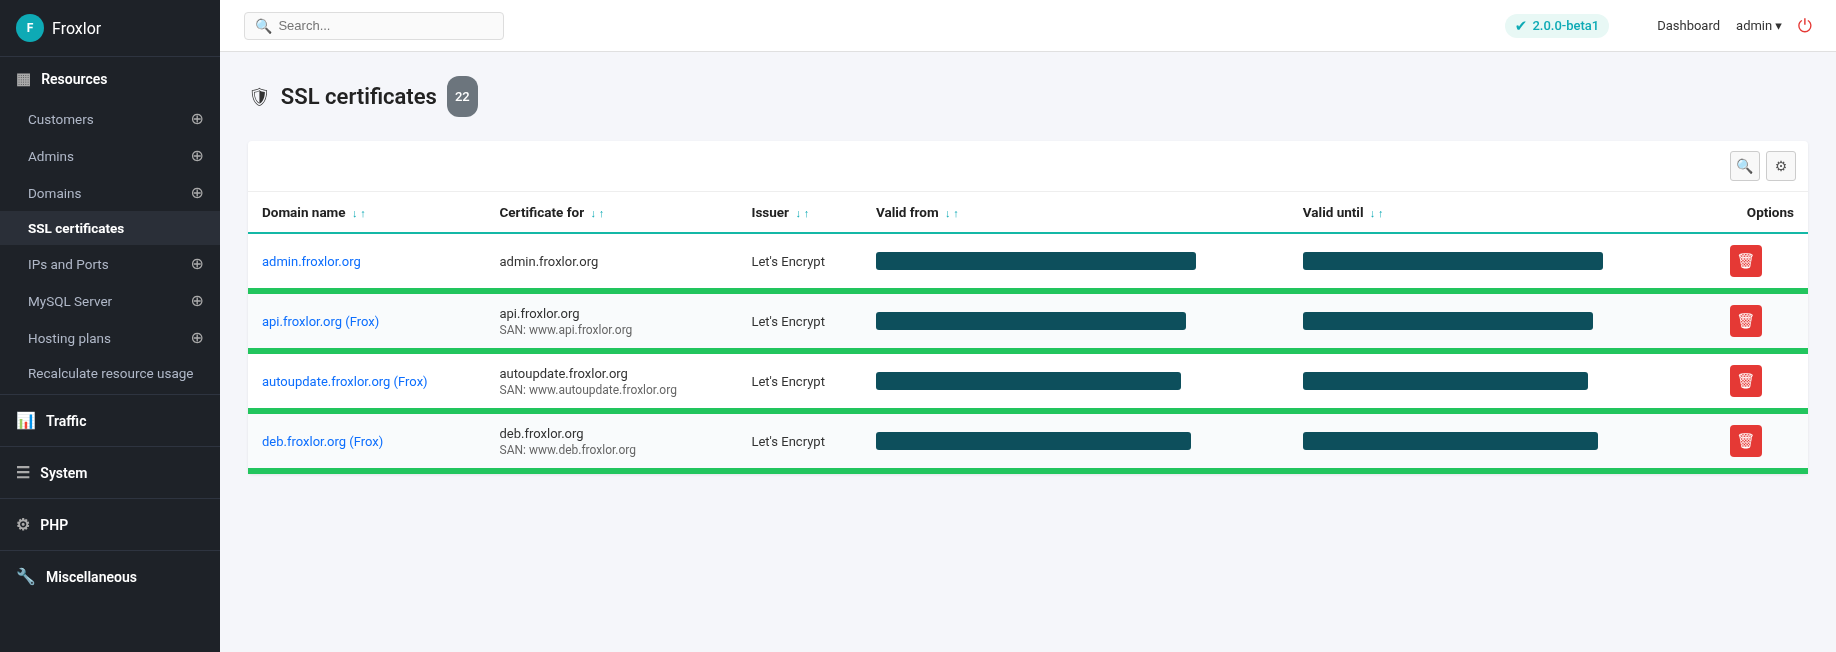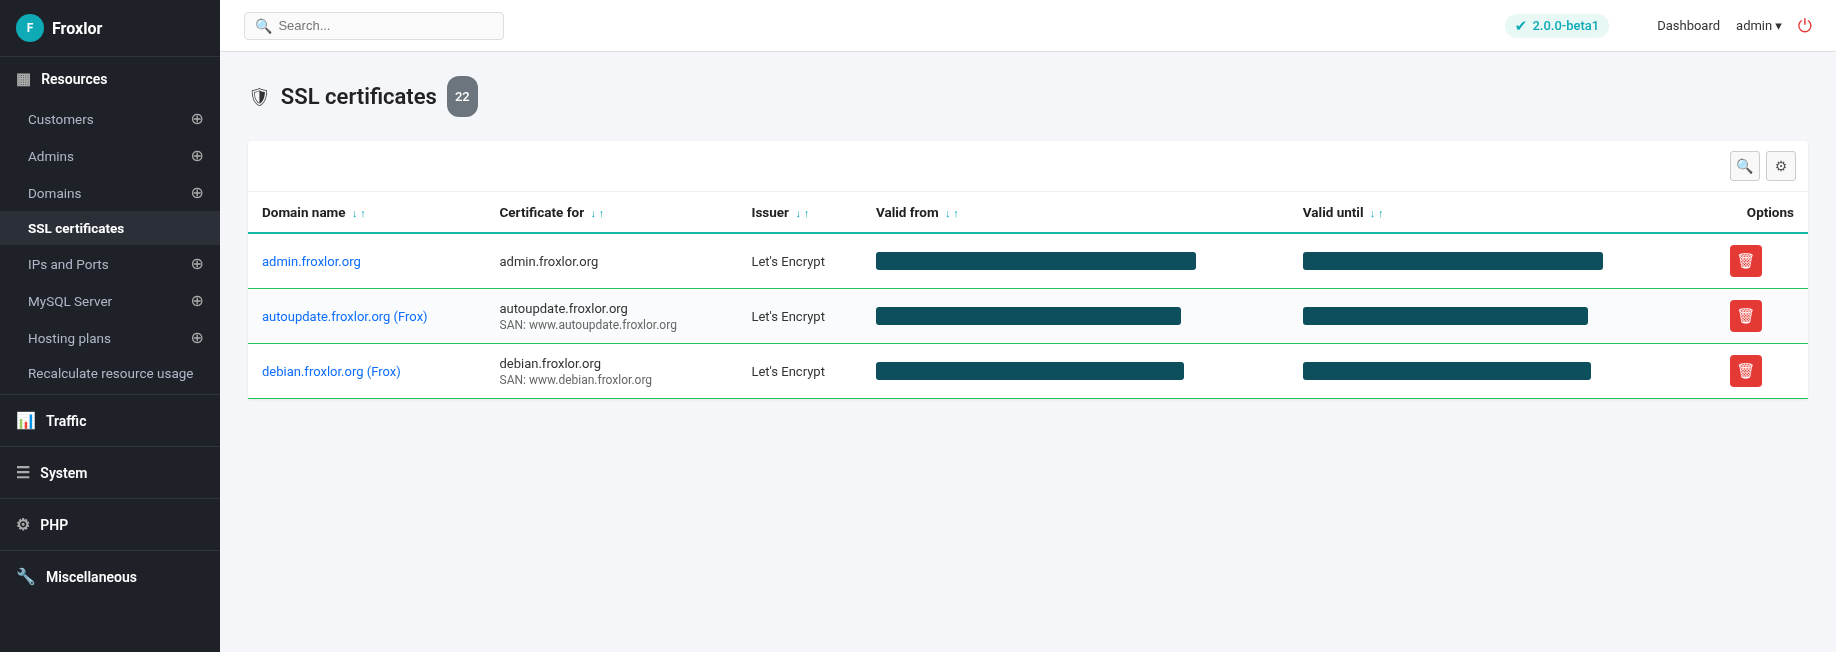--- a/index.html
+++ b/index.html
@@ -23,21 +23,21 @@
       border-bottom: 1px solid #2e3440;
     }
     .logo-icon {
       width: 28px; height: 28px;
       background: #0eaab5;
       border-radius: 50%;
       display: flex; align-items: center; justify-content: center;
       margin-right: 8px;
       color: white; font-size: 12px; font-weight: bold;
     }
-    .logo-text { color: white; font-size: 16px; font-weight: 700; }
+    .logo-text { color: white; font-size: 16px; font-weight: 400; }
 
     .sidebar-section-header {
       display: flex; align-items: center;
       padding: 12px 16px;
       color: #fff;
       font-weight: 600;
       font-size: 14px;
       cursor: pointer;
     }
     .sidebar-section-header .sec-icon {
@@ -156,21 +156,21 @@
       white-space: nowrap;
     }
     th .sort-icons { color: #0eaab5; font-size: 11px; margin-left: 3px; }
     td {
       padding: 11px 14px;
       font-size: 13px;
       color: #333;
       vertical-align: middle;
     }
     tbody tr:nth-child(even) { background: #f9fbfc; }
-    tbody tr { border-bottom: 1px solid #22c55e; }
+    tbody tr { border-bottom: 6px solid #22c55e; }
 
     .domain-link { color: #0d6efd; text-decoration: none; }
     .san-text { font-size: 12px; color: #666; margin-top: 2px; }
 
     .progress-bar-wrap {
       width: 320px;
     }
     .progress-bar {
       height: 18px; border-radius: 3px;
       background: #0d4f5c;
@@ -331,20 +331,41 @@
               <td>
                 <div class="progress-bar-wrap">
                   <div class="progress-bar" style="width: 300px;"></div>
                 </div>
               </td>
               <td class="options-col">
                 <button class="delete-btn">🗑</button>
               </td>
             </tr>
             <tr>
+              <td><a class="domain-link" href="#">api.froxlor.org (Frox)</a></td>
+              <td>
+                <div>api.froxlor.org</div>
+                <div class="san-text">SAN: www.api.froxlor.org</div>
+              </td>
+              <td>Let's Encrypt</td>
+              <td>
+                <div class="progress-bar-wrap">
+                  <div class="progress-bar" style="width: 310px;"></div>
+                </div>
+              </td>
+              <td>
+                <div class="progress-bar-wrap">
+                  <div class="progress-bar" style="width: 290px;"></div>
+                </div>
+              </td>
+              <td class="options-col">
+                <button class="delete-btn">🗑</button>
+              </td>
+            </tr>
+            <tr>
               <td><a class="domain-link" href="#">autoupdate.froxlor.org (Frox)</a></td>
               <td>
                 <div>autoupdate.froxlor.org</div>
                 <div class="san-text">SAN: www.autoupdate.froxlor.org</div>
               </td>
               <td>Let's Encrypt</td>
               <td>
                 <div class="progress-bar-wrap">
                   <div class="progress-bar" style="width: 305px;"></div>
                 </div>
@@ -352,34 +373,34 @@
               <td>
                 <div class="progress-bar-wrap">
                   <div class="progress-bar" style="width: 285px;"></div>
                 </div>
               </td>
               <td class="options-col">
                 <button class="delete-btn">🗑</button>
               </td>
             </tr>
             <tr>
-              <td><a class="domain-link" href="#">debian.froxlor.org (Frox)</a></td>
-              <td>
-                <div>debian.froxlor.org</div>
-                <div class="san-text">SAN: www.debian.froxlor.org</div>
+              <td><a class="domain-link" href="#">deb.froxlor.org (Frox)</a></td>
+              <td>
+                <div>deb.froxlor.org</div>
+                <div class="san-text">SAN: www.deb.froxlor.org</div>
               </td>
               <td>Let's Encrypt</td>
               <td>
                 <div class="progress-bar-wrap">
-                  <div class="progress-bar" style="width: 308px;"></div>
-                </div>
-              </td>
-              <td>
-                <div class="progress-bar-wrap">
-                  <div class="progress-bar" style="width: 288px;"></div>
+                  <div class="progress-bar" style="width: 315px;"></div>
+                </div>
+              </td>
+              <td>
+                <div class="progress-bar-wrap">
+                  <div class="progress-bar" style="width: 295px;"></div>
                 </div>
               </td>
               <td class="options-col">
                 <button class="delete-btn">🗑</button>
               </td>
             </tr>
           </tbody>
       </table>
     </div>
   </div>

